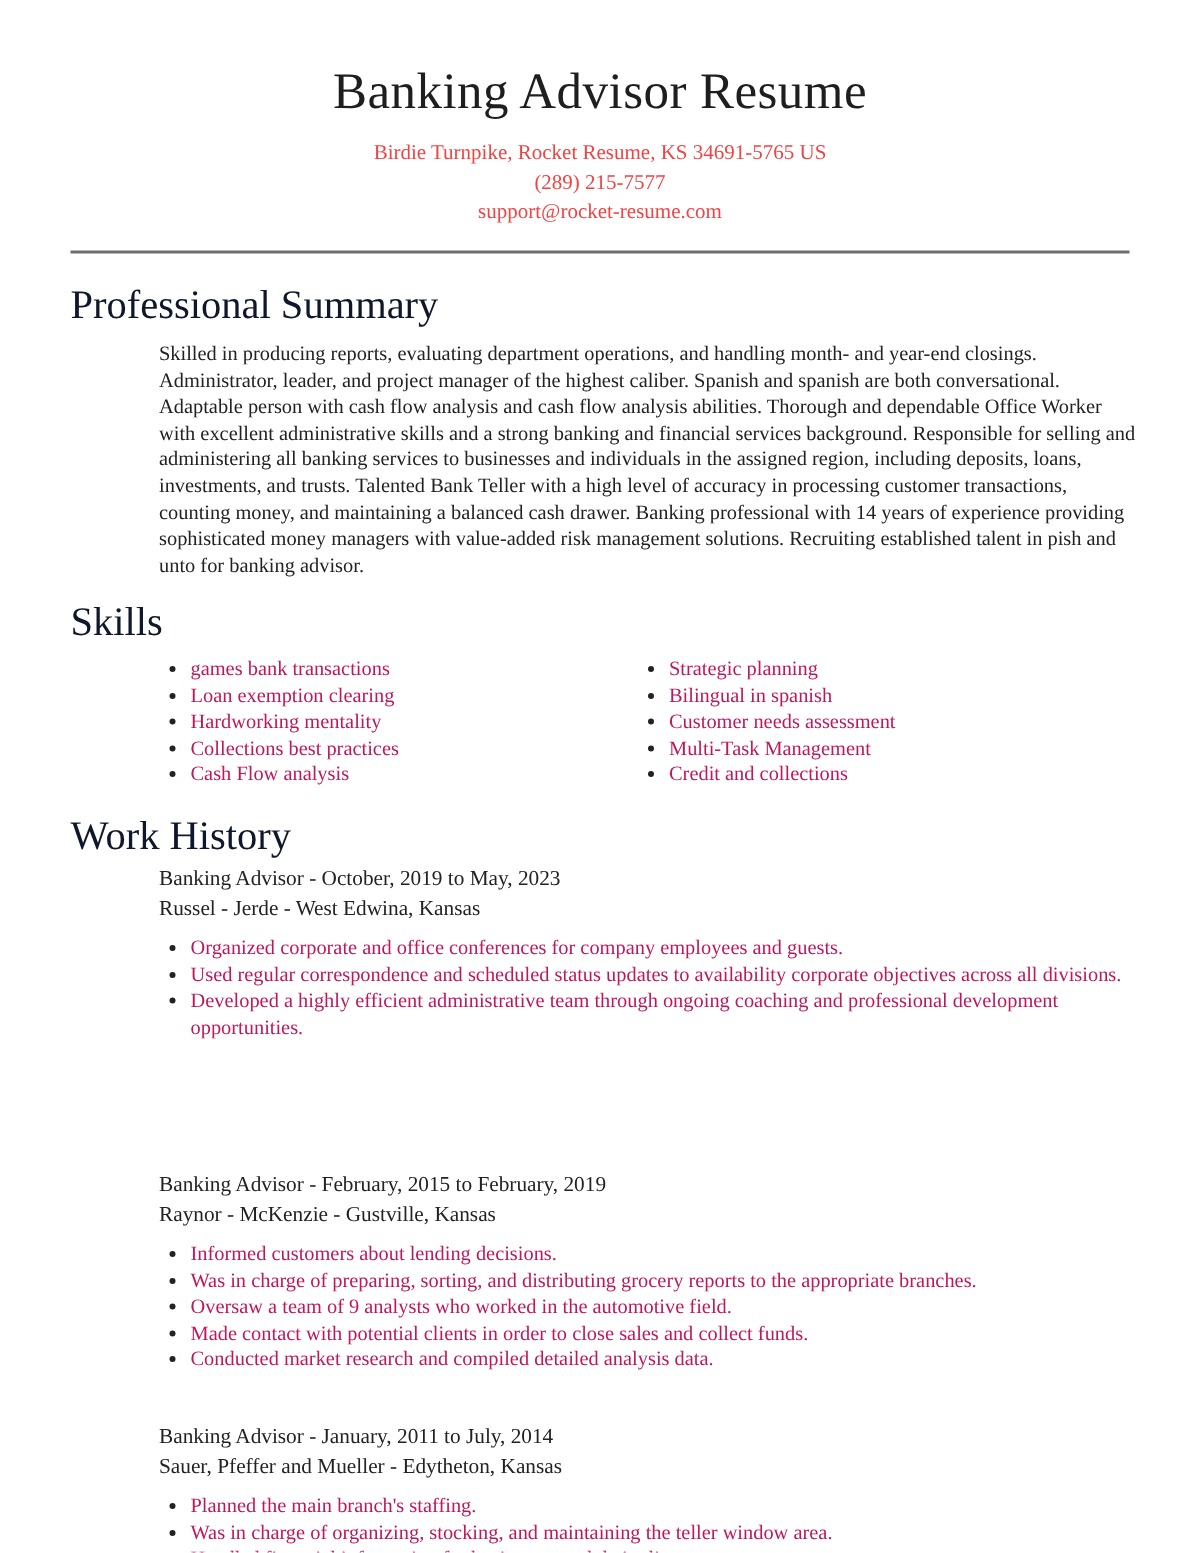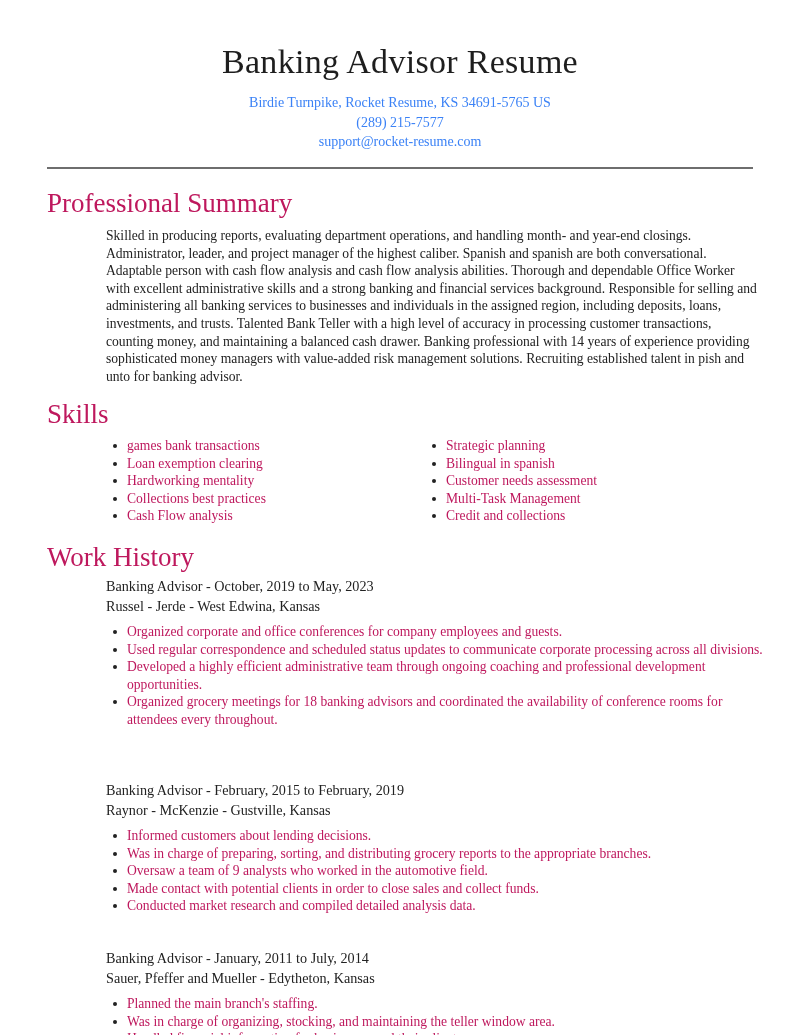--- a/index.html
+++ b/index.html
@@ -10,30 +10,30 @@
       position: relative;
     }
     .title {
       position: absolute; left: 0; width: 800px; top: 40px;
       text-align: center; font-size: 34px; line-height: 44px; color: #1e1e1e;
       font-family: "Liberation Serif", "DejaVu Serif", serif;
       letter-spacing: 0.3px;
     }
     .contact {
       position: absolute; left: 0; width: 800px; top: 93px;
-      text-align: center; font-size: 14px; line-height: 19.5px; color: #3b82f6;
+      text-align: center; font-size: 14px; line-height: 19.5px; color: #ef4444;
       font-family: "Liberation Serif", serif;
     }
     .contact div { height: 19.5px; }
     .rule {
       position: absolute; left: 47px; width: 706px; top: 167px; height: 2px;
       background: #6e6e6e;
     }
     .section-title {
-      position: absolute; left: 47px; font-size: 27px; line-height: 34px; color: #be185d;
+      position: absolute; left: 47px; font-size: 27px; line-height: 34px; color: #0f172a;
       font-family: "Liberation Serif", serif;
     }
     .para {
       position: absolute; left: 106px; width: 652px;
       font-size: 13.6px; line-height: 17.6px; color: #222;
       font-family: "Liberation Serif", serif;
     }
     ul { margin: 0; padding: 0; list-style: none; }
     li {
       position: relative; padding-left: 21px;
@@ -86,23 +86,22 @@
     <li>Multi-Task Management</li>
     <li>Credit and collections</li>
   </ul>
 
   <div class="section-title" style="top:540px;">Work History</div>
 
   <div class="job-head" style="top:576px;">Banking Advisor - October, 2019 to May, 2023</div>
   <div class="job-head" style="top:596px;">Russel - Jerde - West Edwina, Kansas</div>
   <ul class="job-bullets" style="top:623px;">
     <li>Organized corporate and office conferences for company employees and guests.</li>
-    <li>Used regular correspondence and scheduled status updates to communicate corporate processing across all divisions.</li>
+    <li>Used regular correspondence and scheduled status updates to availability corporate objectives across all divisions.</li>
     <li>Developed a highly efficient administrative team through ongoing coaching and professional development opportunities.</li>
-    <li>Organized grocery meetings for 18 banking advisors and coordinated the availability of conference rooms for attendees every throughout.</li>
   </ul>
 
   <div class="job-head" style="top:780px;">Banking Advisor - February, 2015 to February, 2019</div>
   <div class="job-head" style="top:800px;">Raynor - McKenzie - Gustville, Kansas</div>
   <ul class="job-bullets" style="top:827px;">
     <li>Informed customers about lending decisions.</li>
     <li>Was in charge of preparing, sorting, and distributing grocery reports to the appropriate branches.</li>
     <li>Oversaw a team of 9 analysts who worked in the automotive field.</li>
     <li>Made contact with potential clients in order to close sales and collect funds.</li>
     <li>Conducted market research and compiled detailed analysis data.</li>

